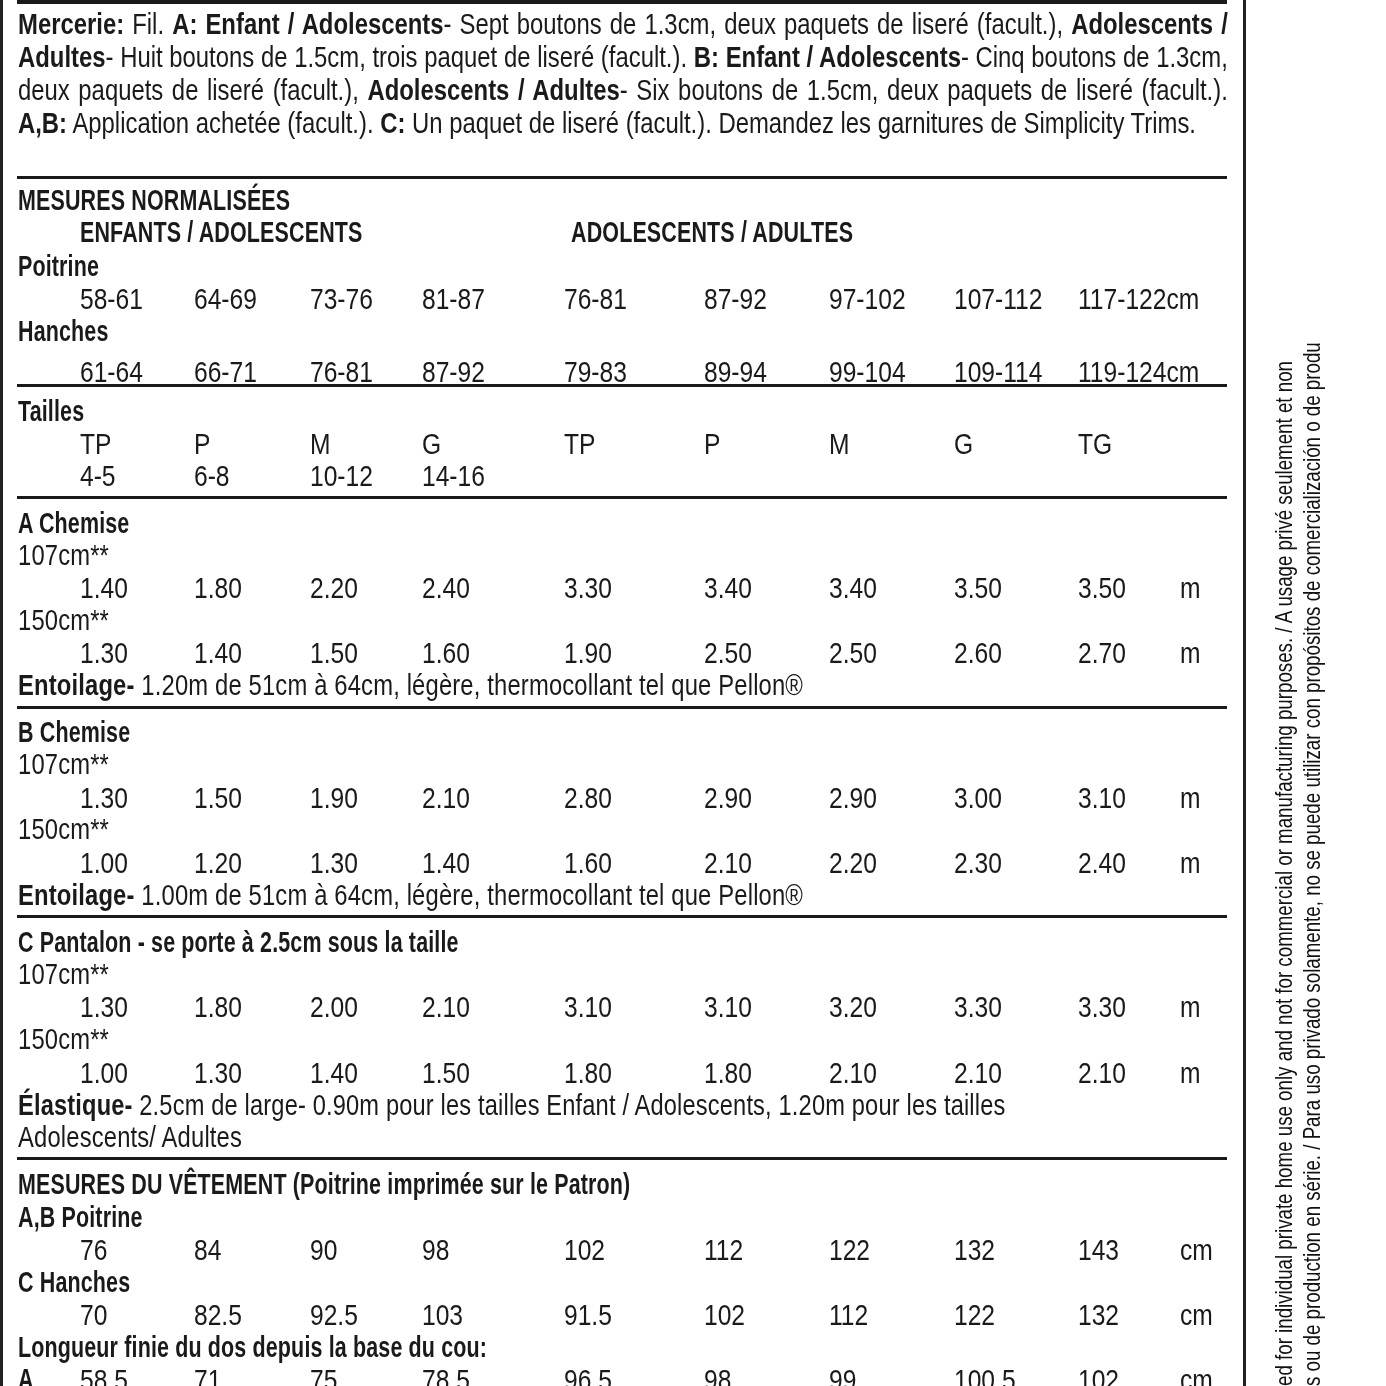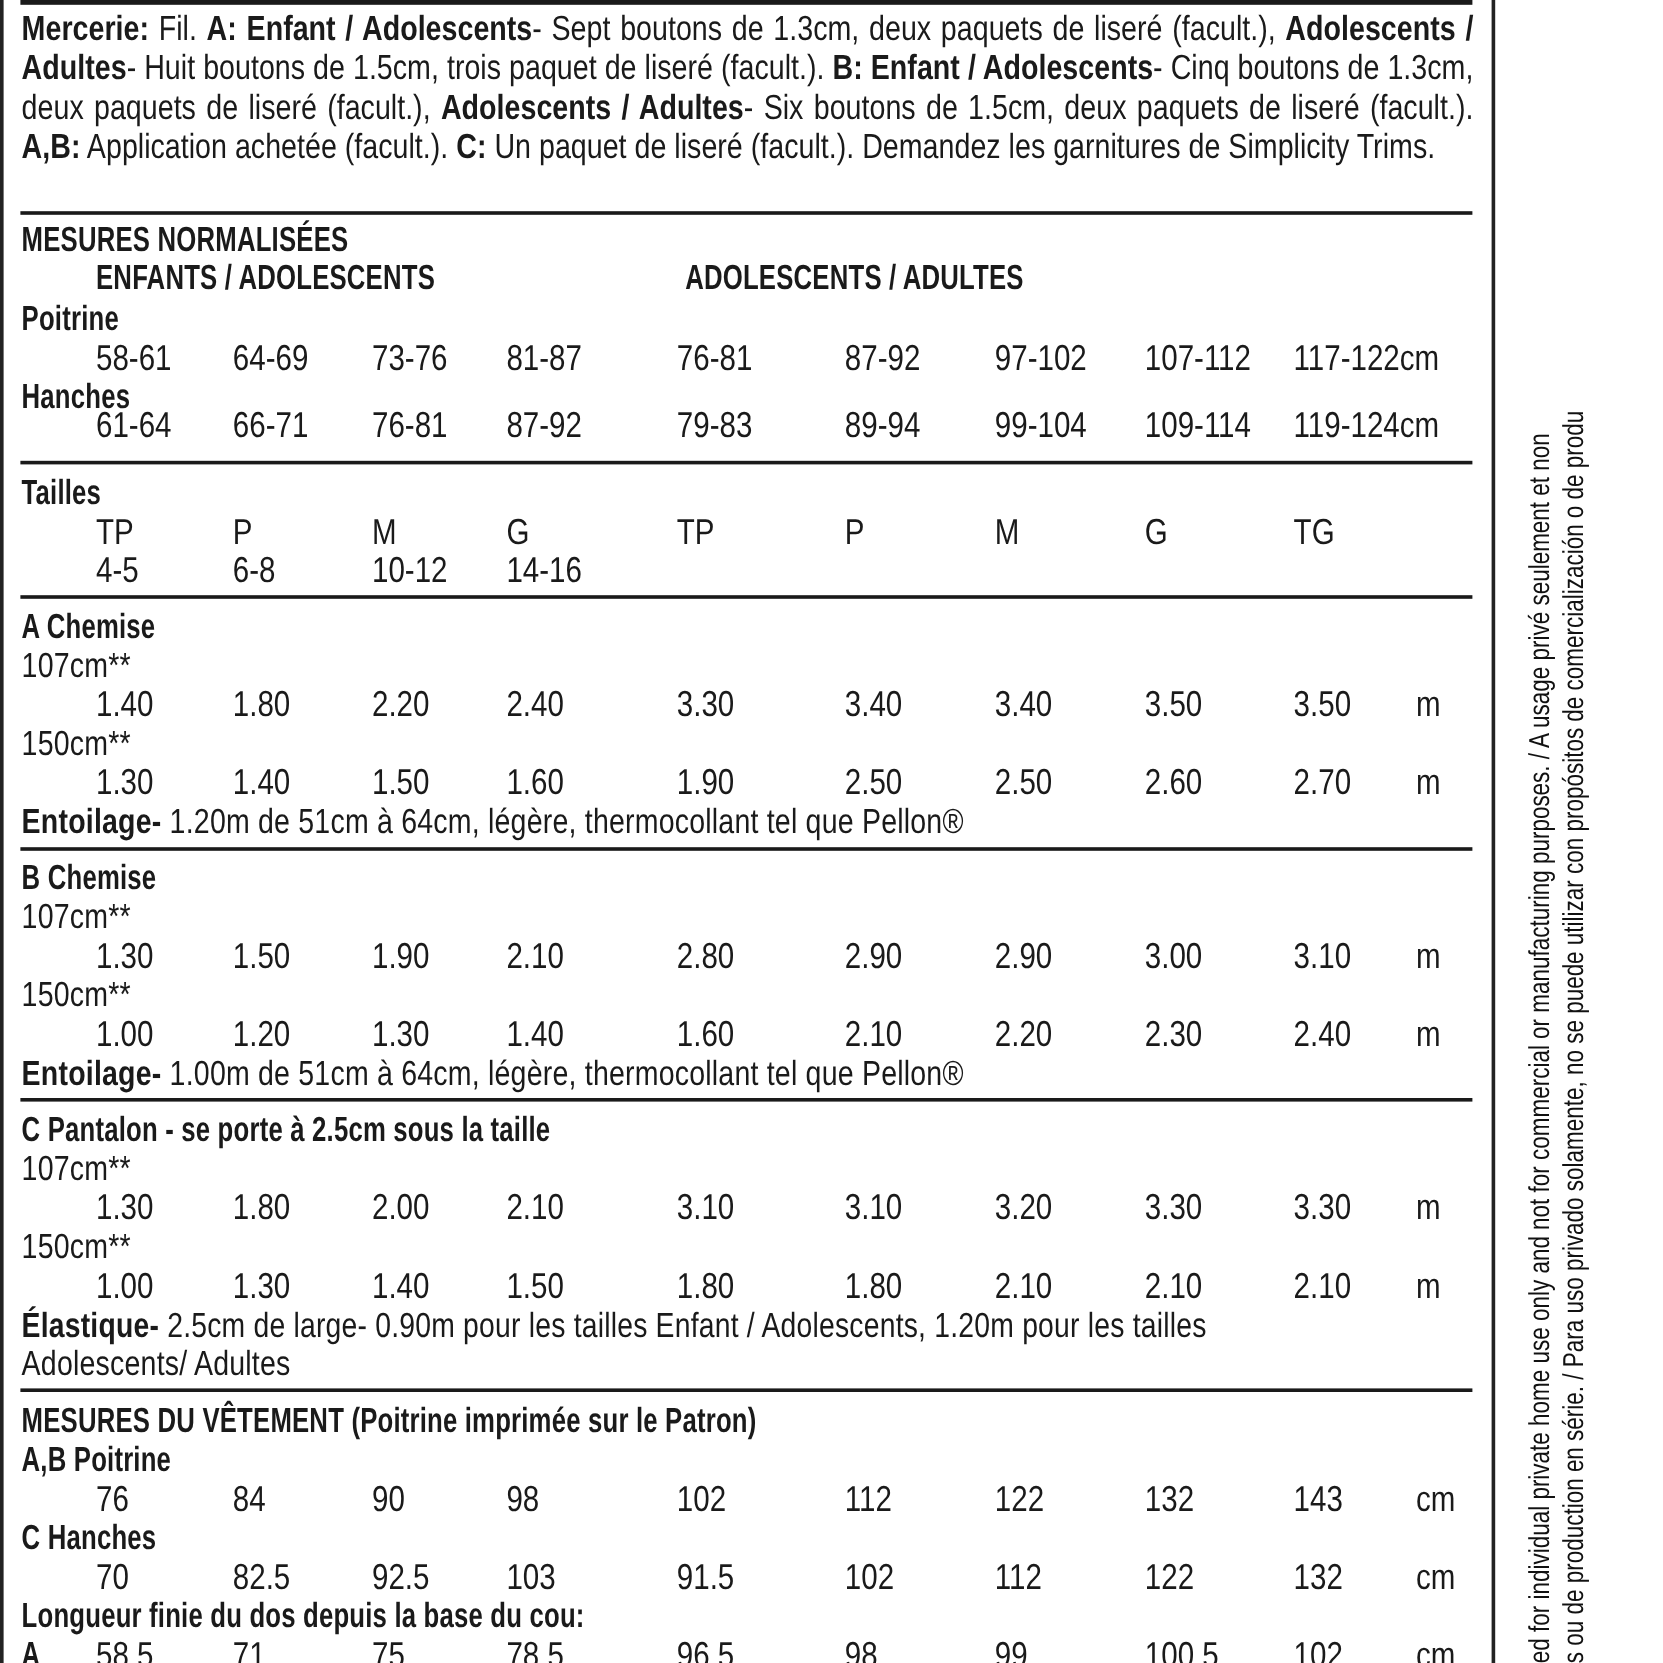--- a/index.html
+++ b/index.html
@@ -62,21 +62,21 @@
         <span class="cell" style="left: 176px;">64-69</span>
         <span class="cell" style="left: 292px;">73-76</span>
         <span class="cell" style="left: 404px;">81-87</span>
         <span class="cell" style="left: 546px;">76-81</span>
         <span class="cell" style="left: 686px;">87-92</span>
         <span class="cell" style="left: 811px;">97-102</span>
         <span class="cell" style="left: 936px;">107-112</span>
         <span class="cell" style="left: 1060px;">117-122cm</span>
       </div>
     <div class="txt bold cond" style="left:0; top:315px">Hanches</div>
-    <div class="row" style="top:338px">
+    <div class="row" style="top:355px">
         <span class="cell" style="left: 62px;">61-64</span>
         <span class="cell" style="left: 176px;">66-71</span>
         <span class="cell" style="left: 292px;">76-81</span>
         <span class="cell" style="left: 404px;">87-92</span>
         <span class="cell" style="left: 546px;">79-83</span>
         <span class="cell" style="left: 686px;">89-94</span>
         <span class="cell" style="left: 811px;">99-104</span>
         <span class="cell" style="left: 936px;">109-114</span>
         <span class="cell" style="left: 1060px;">119-124cm</span>
       </div>

